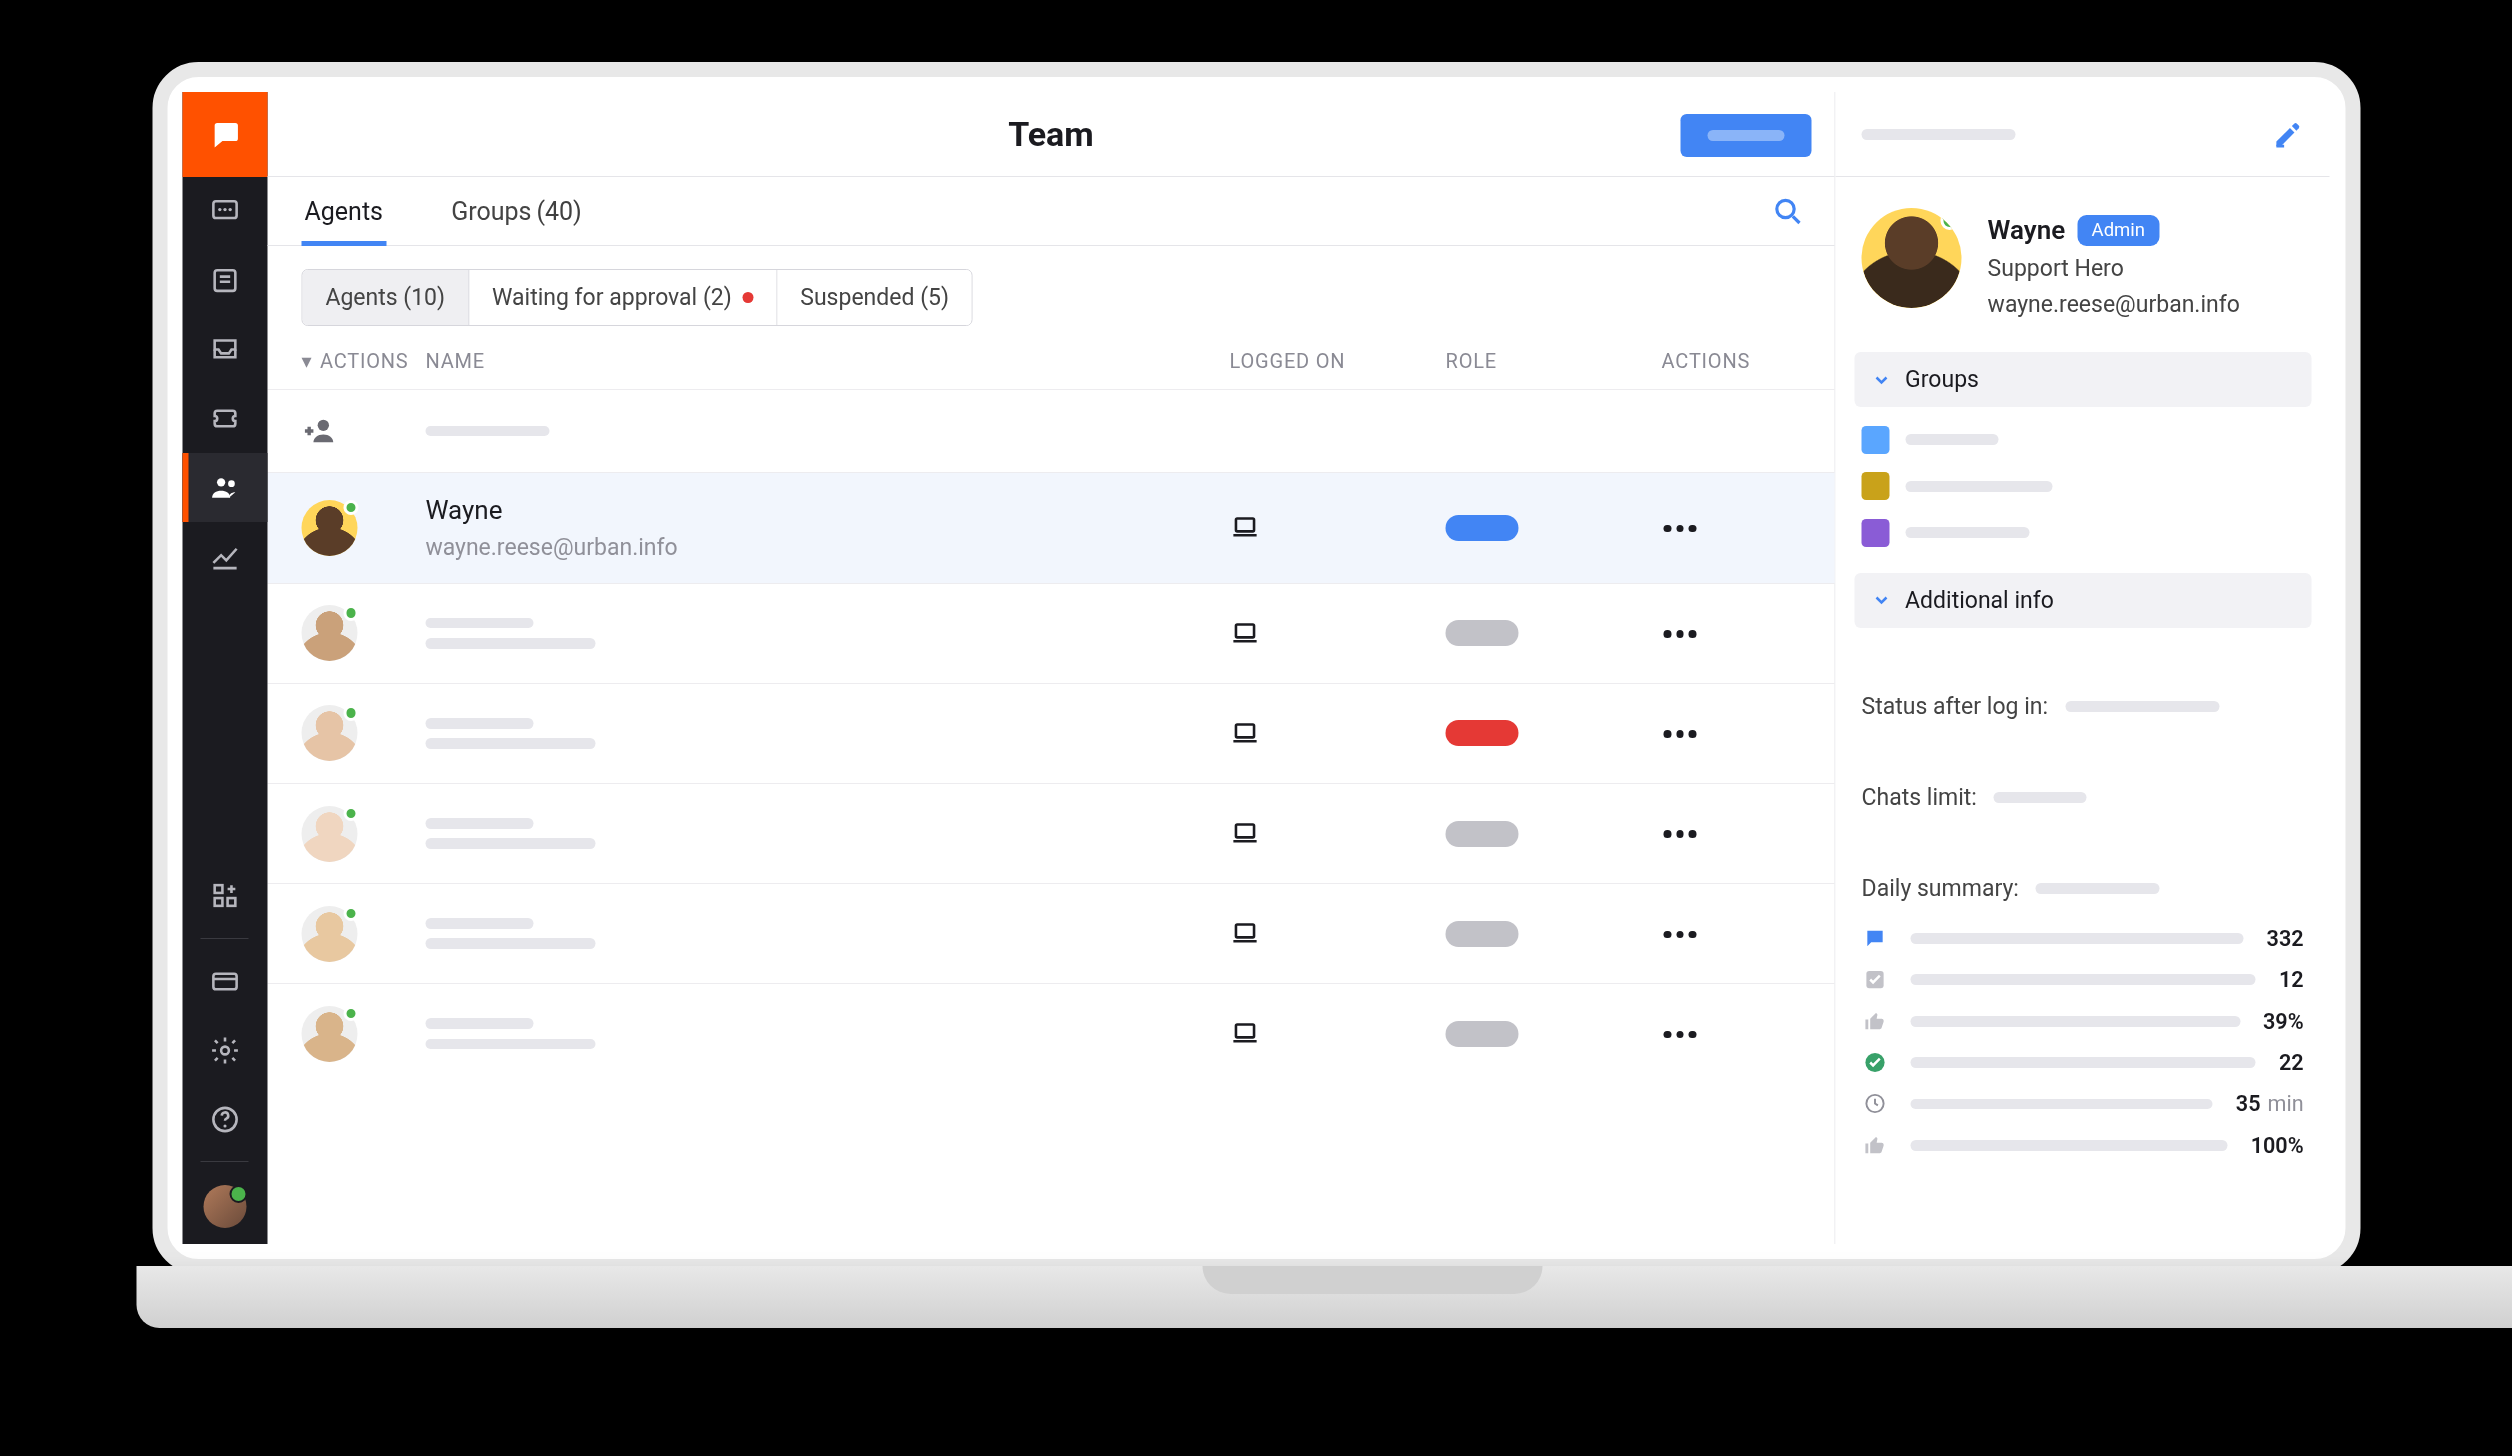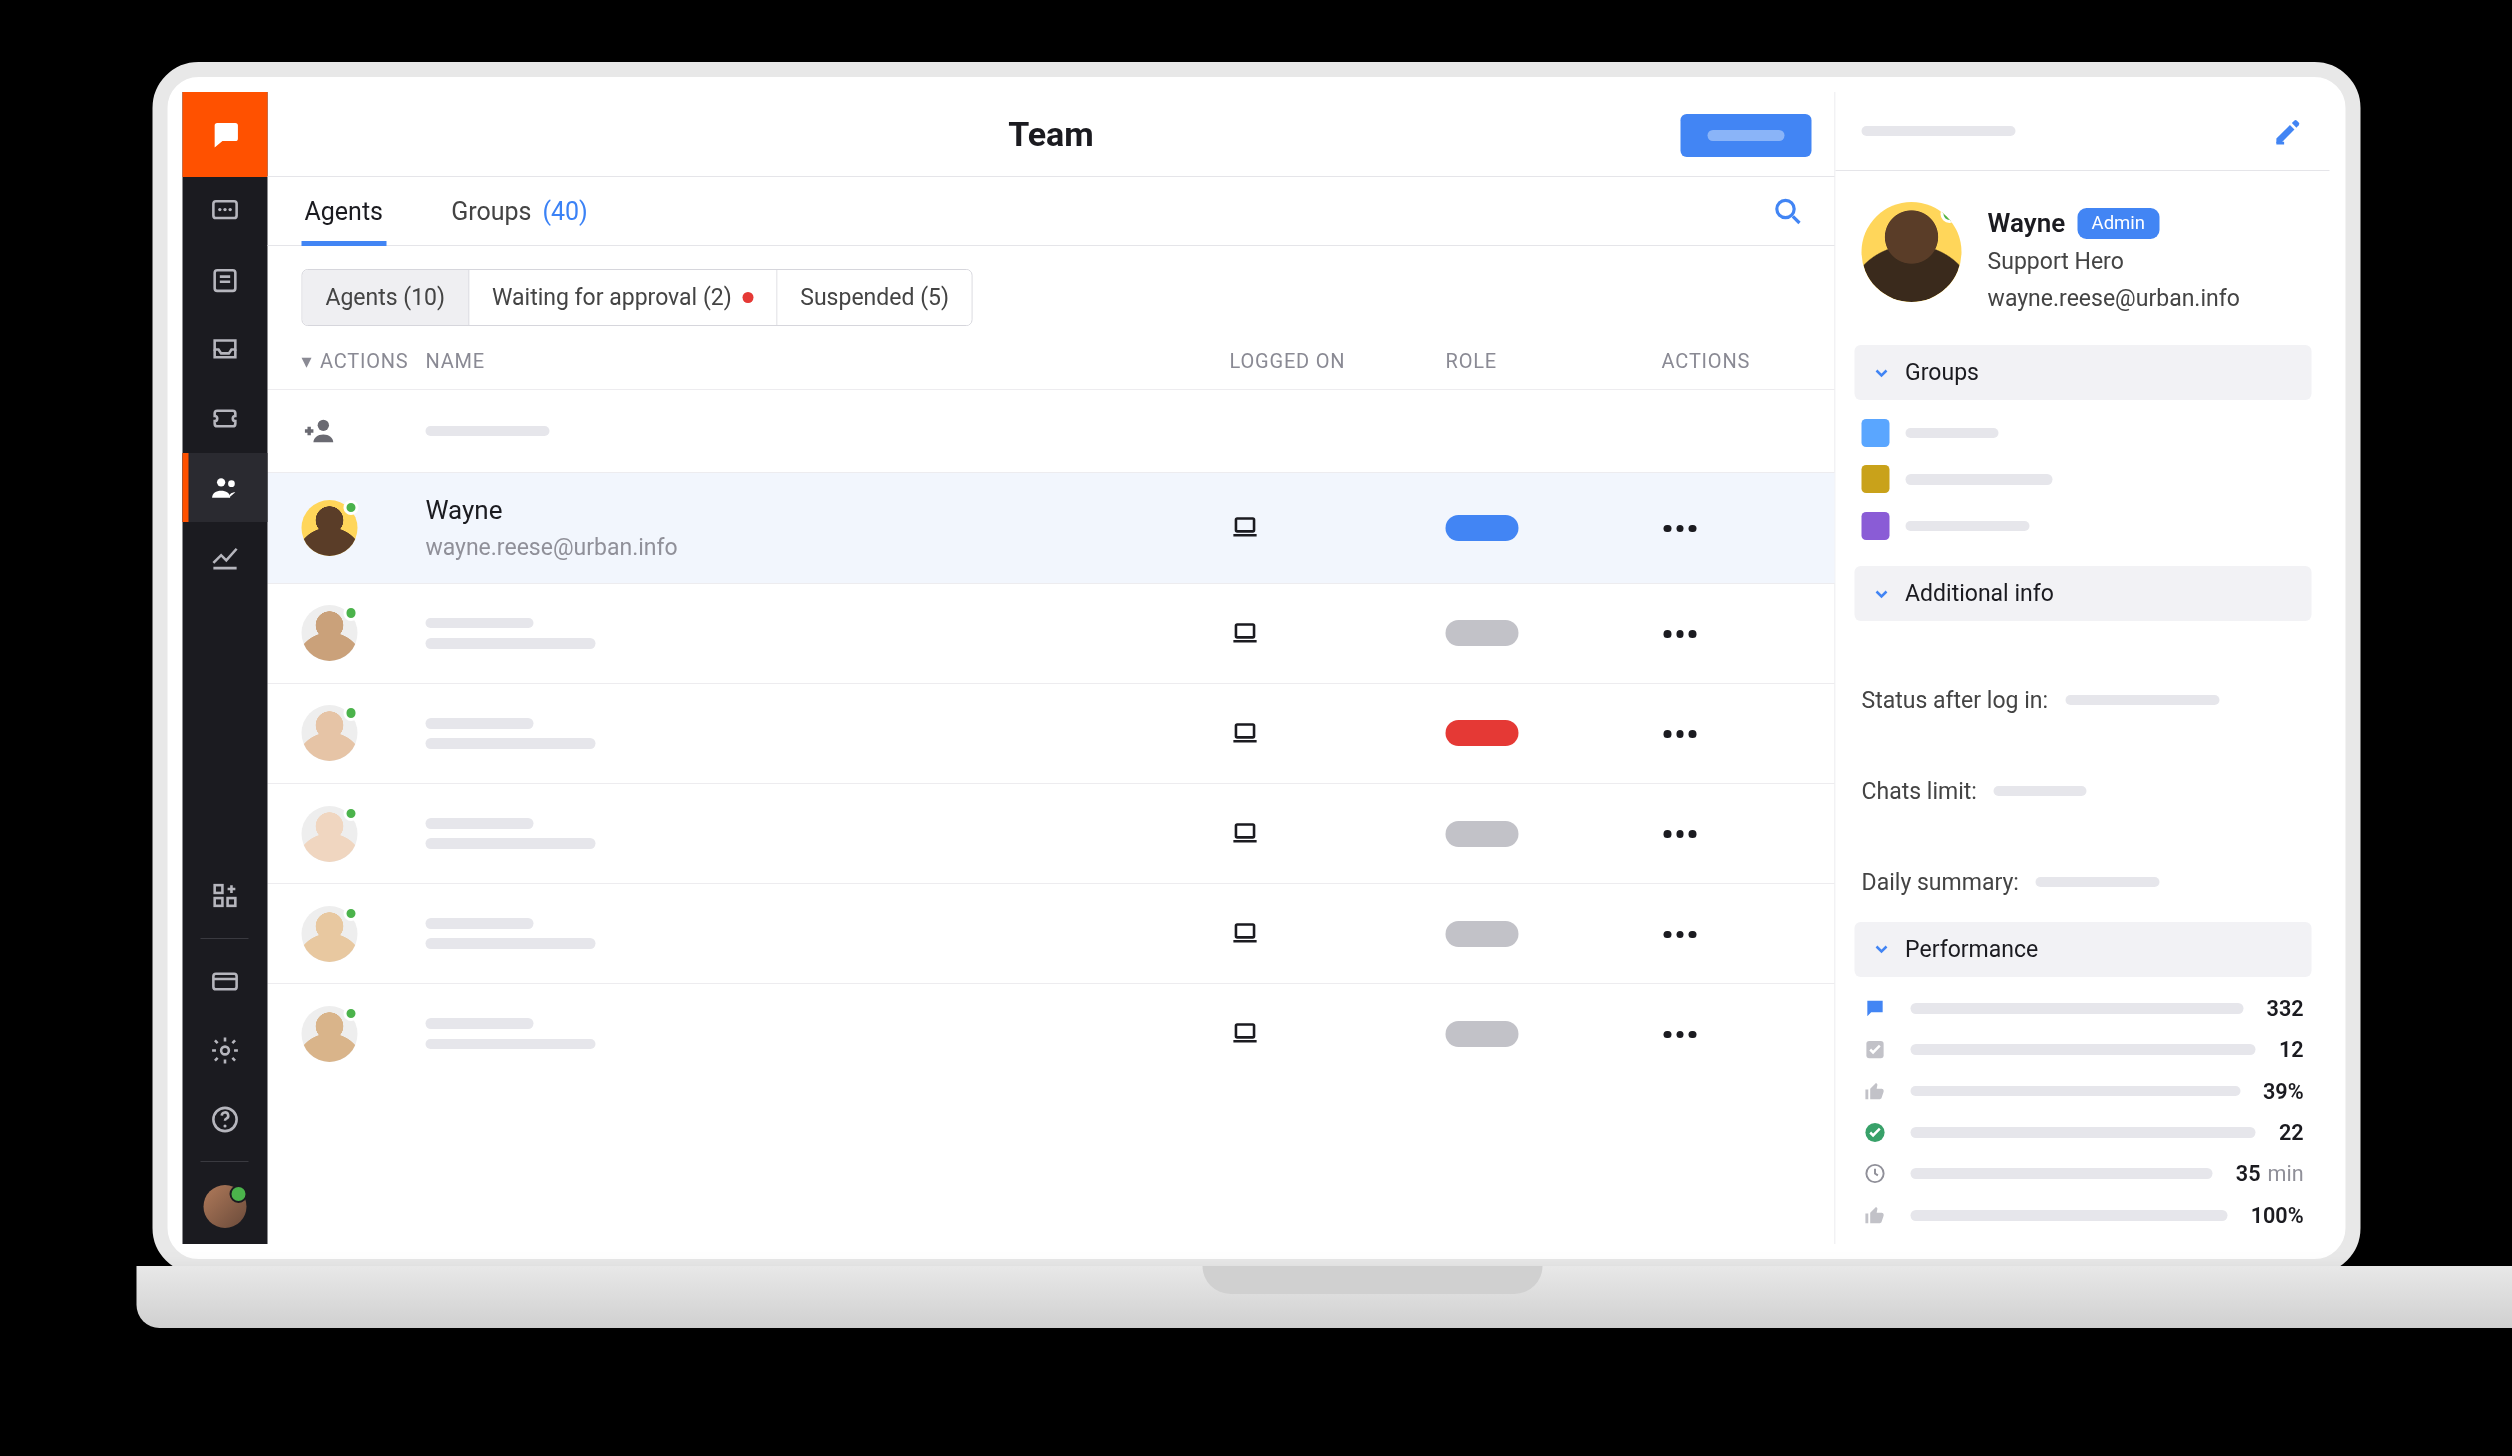--- a/index.html
+++ b/index.html
@@ -90,21 +90,21 @@
 }
 .header .primary-btn .ph { width:77px; height:10.8px; border-radius:5.4px; background:#8ab4f8; }
 
 .tabs {
   height:69px; display:flex; align-items:center; padding:0 34px;
   border-bottom:0.8px solid #e5e5e9; position:relative;
 }
 .tab { font-size:25px; color:#444; padding:0 3.1px; margin-right:62px; height:69px; display:flex; align-items:center; position:relative; cursor:pointer; }
 .tab.active { color:#1b1b20; }
 .tab.active::after { content:""; position:absolute; bottom:0; left:0; right:0; height:4.6px; background:#4285f4; }
-.tab .count { color:#3b82f6; margin-left:11px; }
+.tab .count { color:#404040; margin-left:5px; }
 .tabs .search { position:absolute; right:31px; color:#4285f4; cursor:pointer; }
 
 .seg-row { display:flex; padding:23px 34px 15.4px; }
 .segmented { display:flex; border:0.8px solid #d6d6dc; border-radius:6.2px; overflow:hidden; }
 .seg { padding:14px 23px; font-size:23px; color:#444; background:#fff; border-right:0.8px solid #d6d6dc; cursor:pointer; display:flex; align-items:center; }
 .seg:last-child { border-right:none; }
 .seg.active { background:#efeff2; }
 .seg .dot { width:10.8px; height:10.8px; border-radius:50%; background:#e53935; margin-left:10.8px; }
 
 .thead { display:flex; padding:7.7px 34px 15.4px; font-size:20px; color:#8a8a94; letter-spacing:0.8px; }
@@ -549,28 +549,20 @@
           <div class="info-row">
               <span>Chats limit:</span>
               <span class="ph" style="width:93px;margin-left:9.3px"></span>
             </div>
           <div class="info-row">
               <span>Daily summary:</span>
               <span class="ph" style="width:124px;margin-left:9.3px"></span>
             </div>
         </div>
 
-        <div class="section-h">
-          <span class="chev">
-            <svg width="20" height="20" viewBox="0 0 24 24">
-                <path d="M6 9l6 6 6-6" fill="none" stroke="currentColor" stroke-width="3"></path>
-              </svg>
-          </span>
-          <span>Performance</span>
-        </div>
         <div class="perf-body" id="perf-body">
             <div class="perf-row">
               <div class="perf-icon">
                 <svg width="23" height="23" viewBox="0 0 24 24">
                   <path fill="#4285f4" d="M4 4h16v12H8l-4 4z"></path>
                 </svg>
               </div>
     <div class="perf-line"></div>
     <div class="perf-val">332</div>
             </div>

